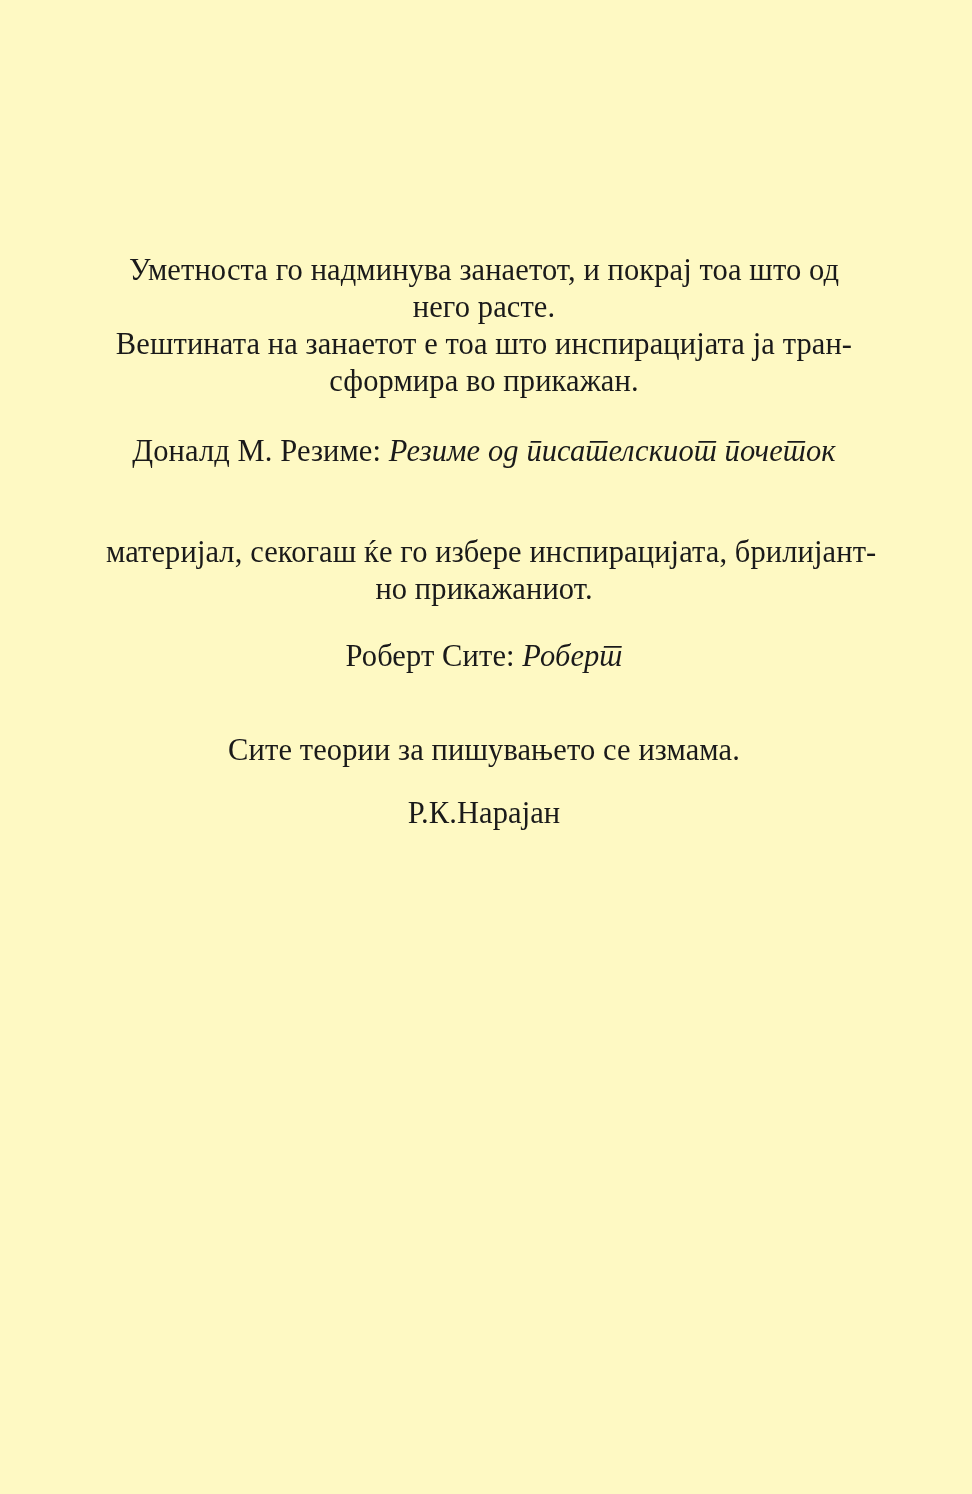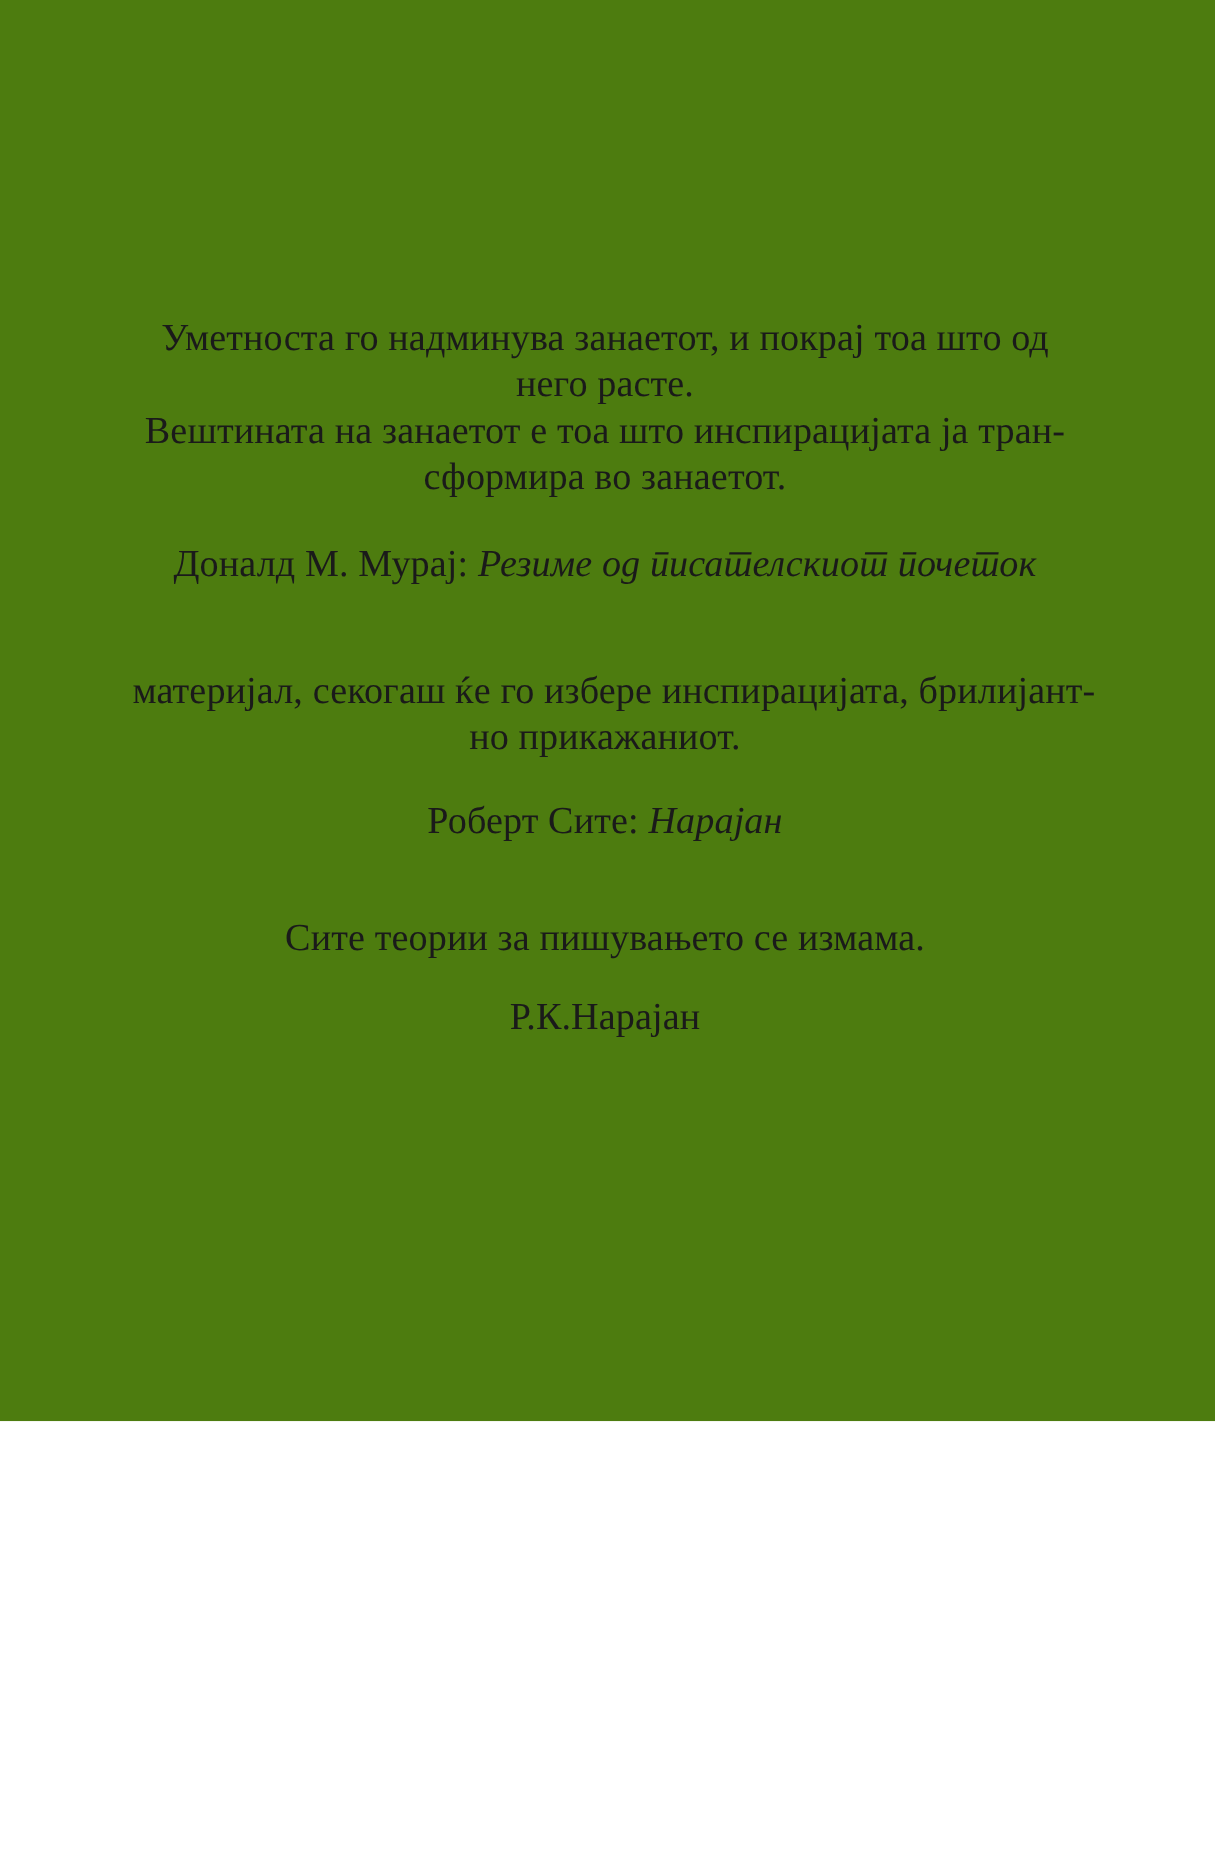--- a/index.html
+++ b/index.html
@@ -5,23 +5,23 @@
 <style>
   html, body {
     margin: 0;
     padding: 0;
     background: #ffffff;
   }
 
   .page {
     position: relative;
     width: 972px;
-    height: 1137px;
+    height: 1494px;
     margin: 0 auto;
-    background: #4d7c0f;
+    background: #fef9c3;
     overflow: hidden;
     font-family: "Liberation Serif", "DejaVu Serif", serif;
     color: #1a1a1a;
     -webkit-font-smoothing: antialiased;
   }
 
   
   .text-column {
     position: absolute;
     left: 106px;
@@ -66,40 +66,40 @@
 </head>
 <body>
 
 <div class="page">
   <div class="text-column">
 
     <div class="quote-block">
       <span class="quote-line">Уметноста го надминува занаетот, и покрај тоа што од</span>
       <span class="quote-line">него расте.</span>
       <span class="quote-line">Вештината на занаетот е тоа што инспирацијата ја тран-</span>
-      <span class="quote-line">сформира во занаетот.</span>
+      <span class="quote-line">сформира во прикажан.</span>
     </div>
 
     <div class="gap-quote-to-attrib"></div>
 
     <div class="attribution">
-      <span class="attrib-name">Доналд М. Мурај:</span><span> </span><span class="attrib-work">Резиме од писателскиот почеток</span>
+      <span class="attrib-name">Доналд М. Резиме:</span><span> </span><span class="attrib-work">Резиме од писателскиот почеток</span>
     </div>
 
     <div class="gap-attrib-to-quote"></div>
 
     <div class="quote-block">
       <span class="quote-line">материјал, секогаш ќе го избере инспирацијата, брилијант-</span>
       <span class="quote-line">но прикажаниот.</span>
     </div>
 
     <div class="gap-quote-to-attrib-b"></div>
 
     <div class="attribution">
-      <span class="attrib-name">Роберт Сите:</span><span> </span><span class="attrib-work">Нарајан</span>
+      <span class="attrib-name">Роберт Сите:</span><span> </span><span class="attrib-work">Роберт</span>
     </div>
 
     <div class="gap-attrib-to-quote-b"></div>
 
     <div class="quote-block">
       <span class="quote-line">Сите теории за пишувањето се измама.</span>
     </div>
 
     <div class="gap-quote-to-attrib-c"></div>
 

